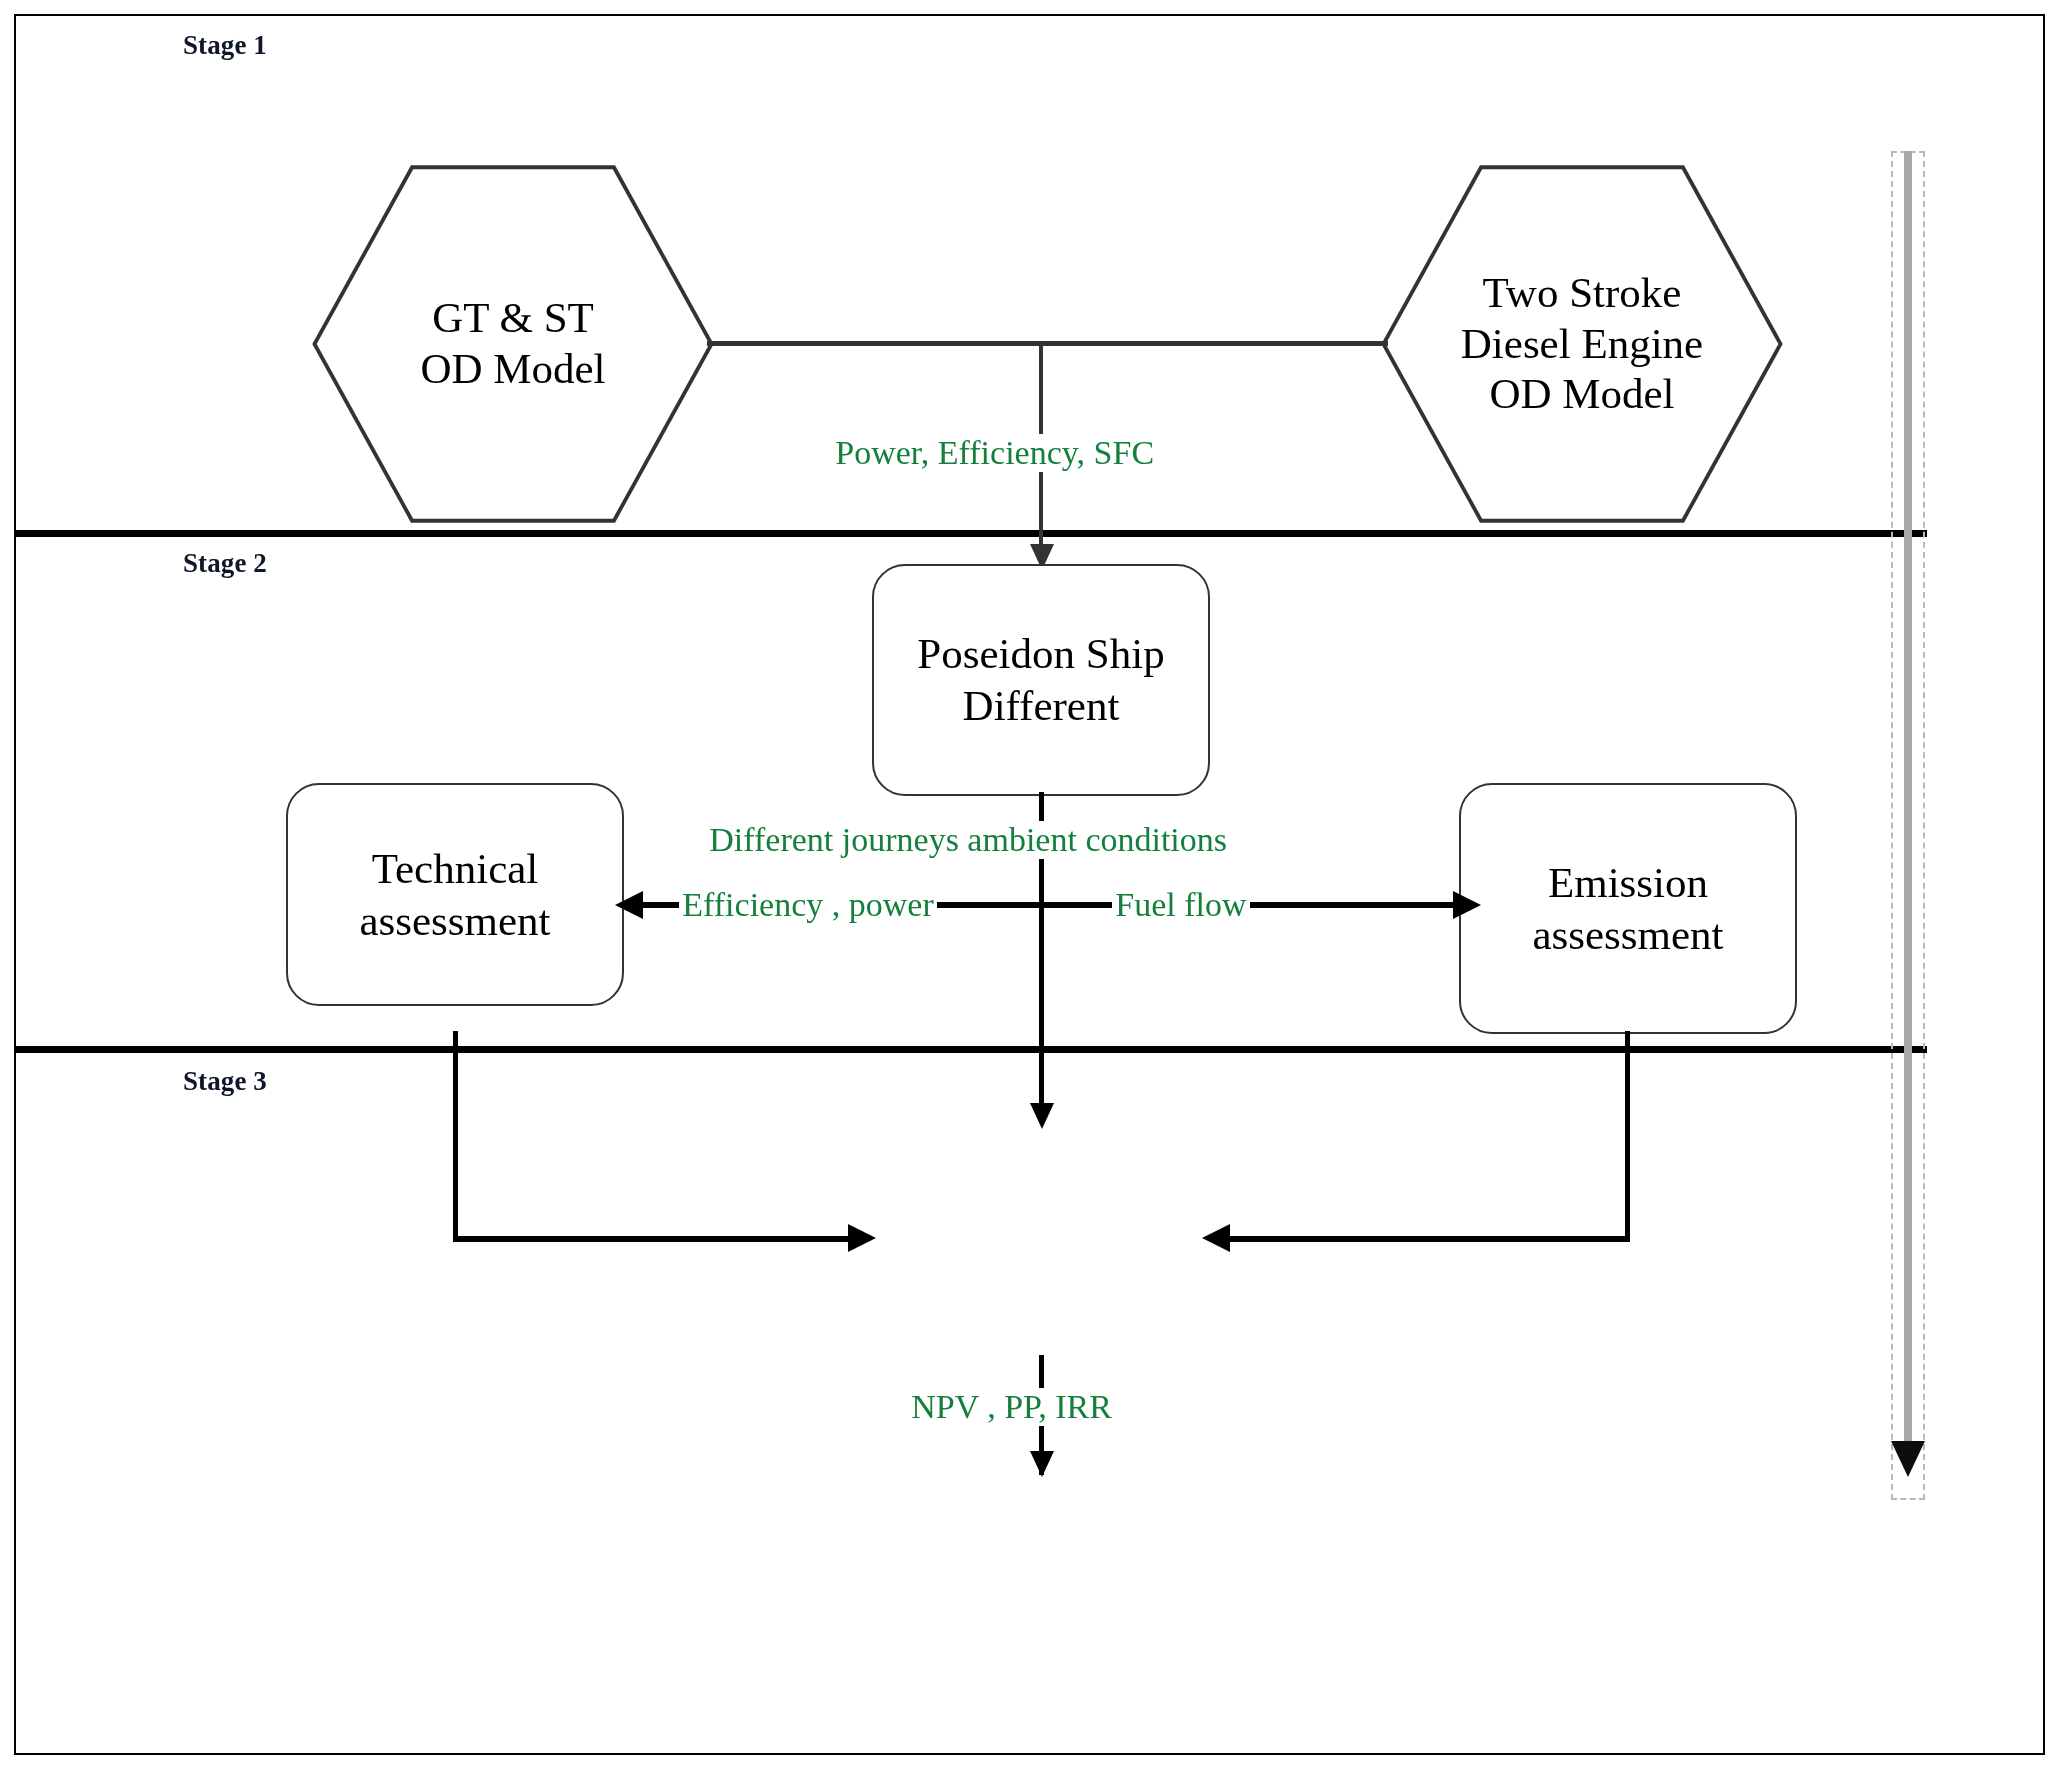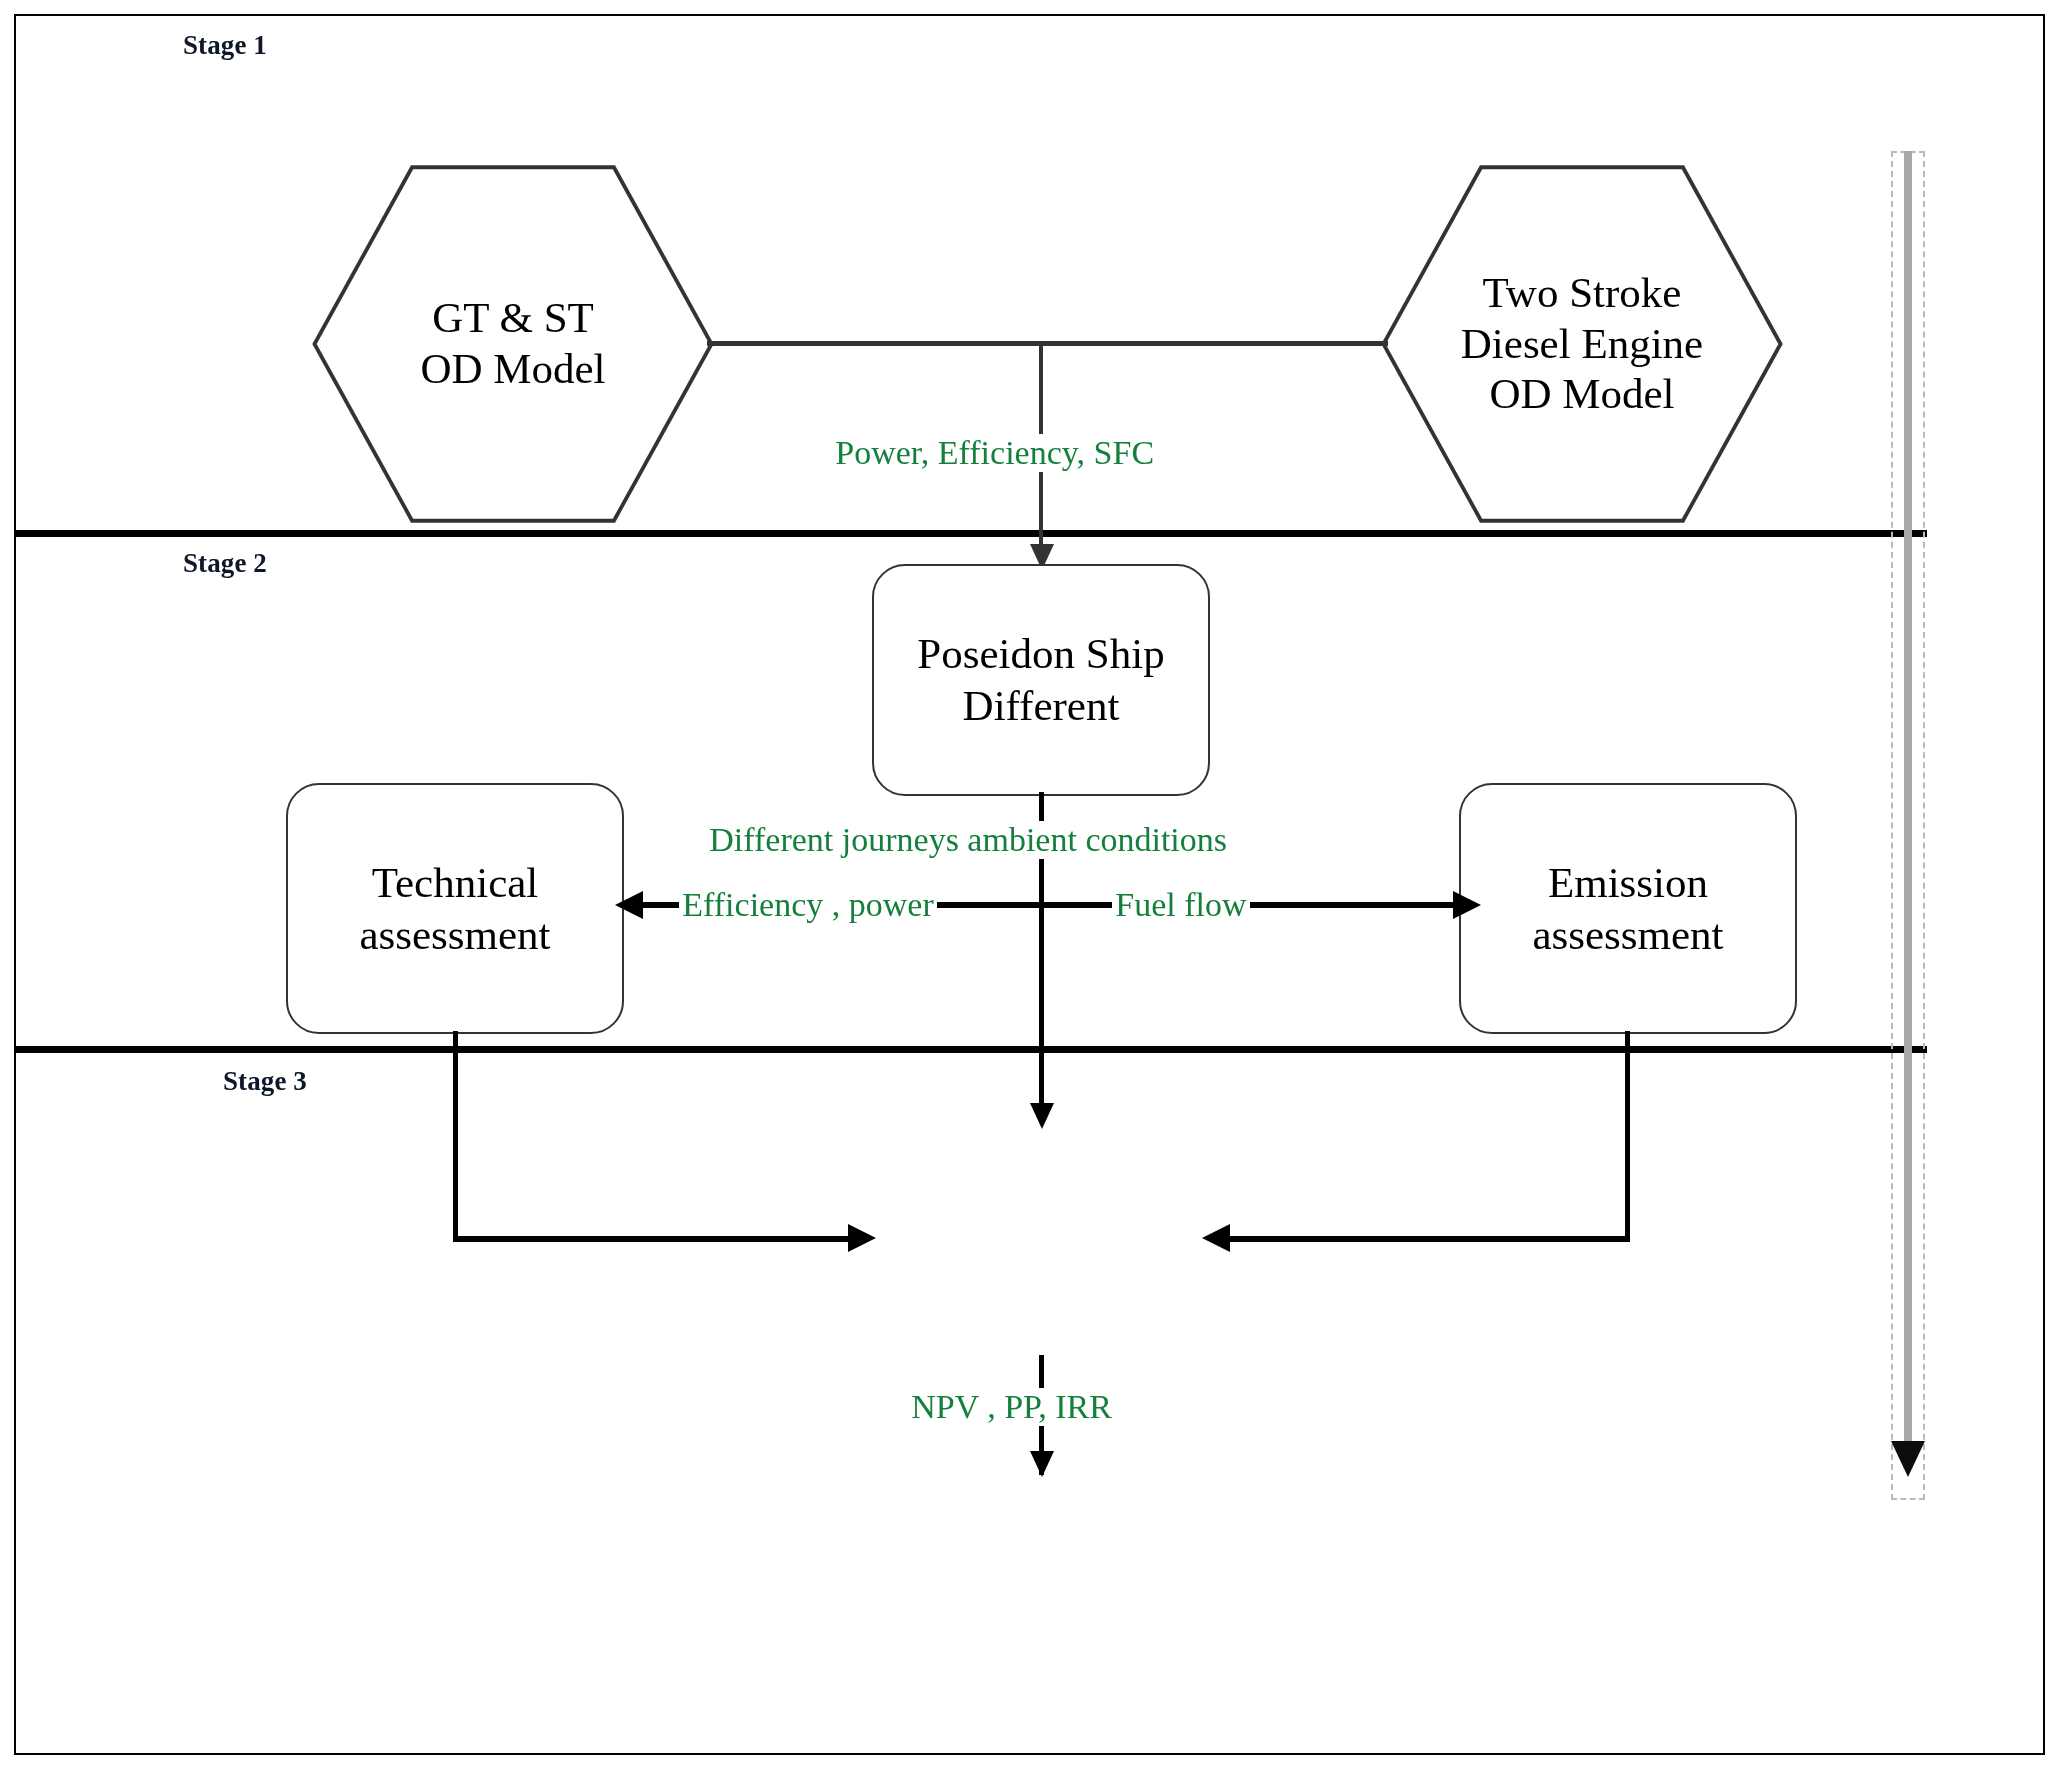--- a/index.html
+++ b/index.html
@@ -75,21 +75,21 @@
 
 <div id="root">
 
   <div class="frame"></div>
 
   <div class="sep" style="top:530px;width:1913px;"></div>
   <div class="sep" style="top:1046px;width:1913px;"></div>
 
   <div class="stage-label" style="left:183px;top:30px;">Stage 1</div>
   <div class="stage-label" style="left:183px;top:548px;">Stage 2</div>
-  <div class="stage-label" style="left:183px;top:1066px;margin-left:40px;">Stage 3</div>
+  <div class="stage-label" style="left:183px;top:1066px;">Stage 3</div>
 
   <div class="hex" style="left:311px;top:164px;width:404px;height:360px;">
     <svg width="404" height="360" viewBox="0 0 740 660">
       <polygon points="185,6 555,6 734,330 555,654 185,654 6,330" fill="#ffffff" stroke="#333333" stroke-width="7"></polygon>
     </svg>
     <div class="hex-text">
       <div>GT &amp; ST</div>
       <div>OD Model</div>
     </div>
   </div>
@@ -112,21 +112,21 @@
 
   <div class="edge-label" style="left:832px;top:434px;">Power, Efficiency, SFC</div>
 
   <div class="rbox" style="left:872px;top:564px;width:338px;height:232px;align-items:center;">
     <div>
       <div>Poseidon Ship</div>
       <div>Different</div>
     </div>
   </div>
 
-  <div class="rbox" style="left:286px;top:783px;width:338px;height:251px;">
+  <div class="rbox" style="left:286px;top:783px;width:338px;height:223px;">
     <div>
       <div>Technical</div>
       <div>assessment</div>
     </div>
   </div>
 
   <div class="rbox" style="left:1459px;top:783px;width:338px;height:251px;">
     <div>
       <div>Emission</div>
       <div>assessment</div>

